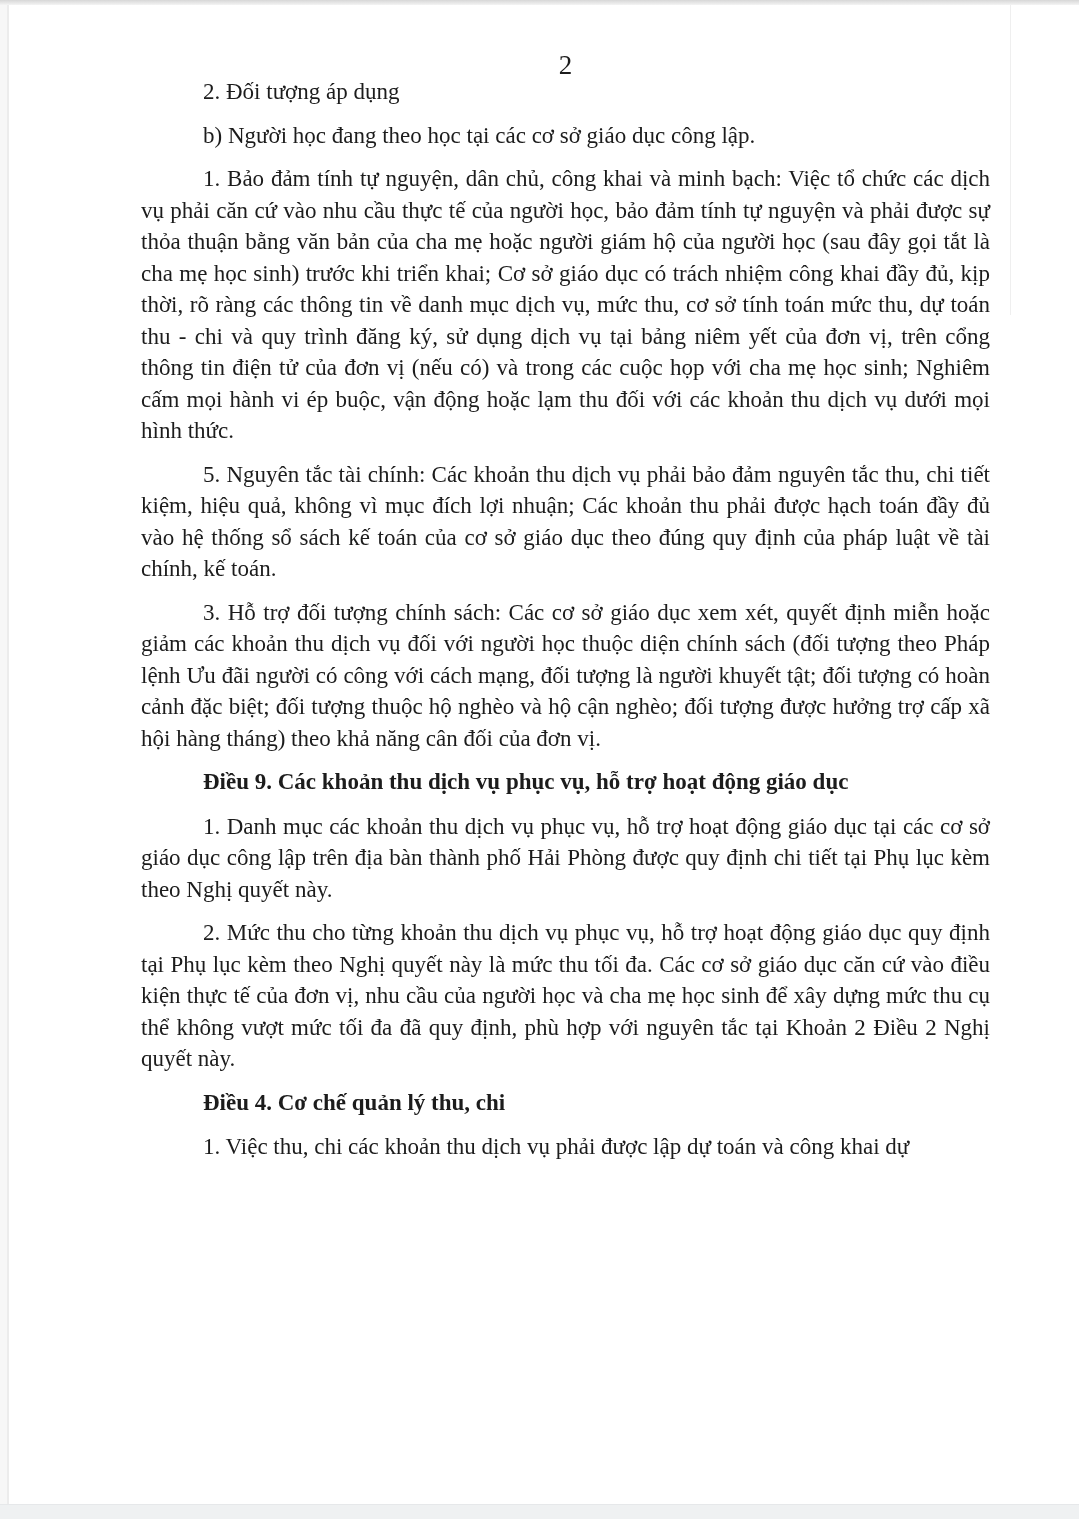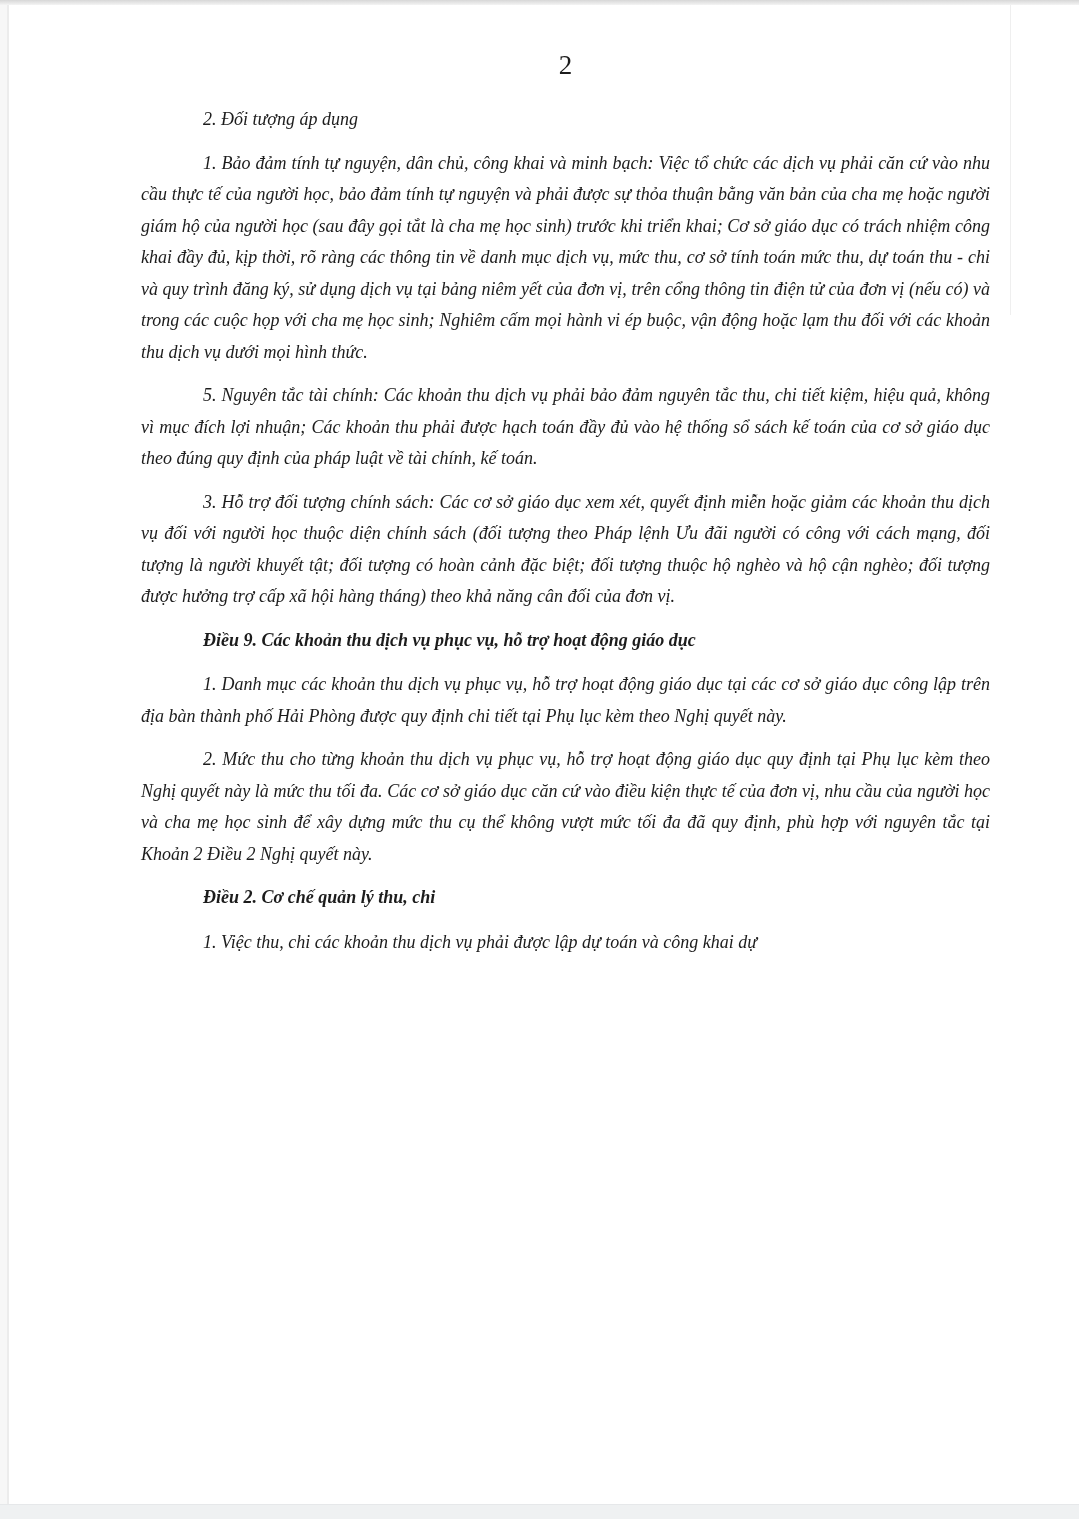--- a/index.html
+++ b/index.html
@@ -44,26 +44,25 @@
     position: absolute;
     top: 50px;
     left: 141px;
     width: 849px;
     text-align: center;
     font-size: 27px;
     line-height: 30px;
   }
   .doc-body {
     position: absolute;
-    top: 104px;
+    top: 76px;
     left: 141px;
     width: 849px;
-    font-size: 18px;
+    font-size: 23px;
     line-height: 31.5px;
-    font-style: italic;
   }
   .doc-body p {
     margin: 0 0 12px 0;
     text-indent: 62px;
     text-align: justify;
   }
   .doc-body p.heading {
     font-weight: bold;
     text-align: left;
     margin-top: 4px;
@@ -77,22 +76,23 @@
   <div class="edge-top"></div>
   <div class="edge-left-band"></div>
   <div class="edge-left"></div>
   <div class="edge-right"></div>
   <div class="edge-bottom"></div>
 
   <div class="page-number">2</div>
 
   <div class="doc-body" id="doc-body">
       <p class="para">2. Đối tượng áp dụng</p>
+      <p class="para">b) Người học đang theo học tại các cơ sở giáo dục công lập.</p>
       <p class="para">1. Bảo đảm tính tự nguyện, dân chủ, công khai và minh bạch: Việc tổ chức các dịch vụ phải căn cứ vào nhu cầu thực tế của người học, bảo đảm tính tự nguyện và phải được sự thỏa thuận bằng văn bản của cha mẹ hoặc người giám hộ của người học (sau đây gọi tắt là cha mẹ học sinh) trước khi triển khai; Cơ sở giáo dục có trách nhiệm công khai đầy đủ, kịp thời, rõ ràng các thông tin về danh mục dịch vụ, mức thu, cơ sở tính toán mức thu, dự toán thu - chi và quy trình đăng ký, sử dụng dịch vụ tại bảng niêm yết của đơn vị, trên cổng thông tin điện tử của đơn vị (nếu có) và trong các cuộc họp với cha mẹ học sinh; Nghiêm cấm mọi hành vi ép buộc, vận động hoặc lạm thu đối với các khoản thu dịch vụ dưới mọi hình thức.</p>
       <p class="para">5. Nguyên tắc tài chính: Các khoản thu dịch vụ phải bảo đảm nguyên tắc thu, chi tiết kiệm, hiệu quả, không vì mục đích lợi nhuận; Các khoản thu phải được hạch toán đầy đủ vào hệ thống sổ sách kế toán của cơ sở giáo dục theo đúng quy định của pháp luật về tài chính, kế toán.</p>
       <p class="para">3. Hỗ trợ đối tượng chính sách: Các cơ sở giáo dục xem xét, quyết định miễn hoặc giảm các khoản thu dịch vụ đối với người học thuộc diện chính sách (đối tượng theo Pháp lệnh Ưu đãi người có công với cách mạng, đối tượng là người khuyết tật; đối tượng có hoàn cảnh đặc biệt; đối tượng thuộc hộ nghèo và hộ cận nghèo; đối tượng được hưởng trợ cấp xã hội hàng tháng) theo khả năng cân đối của đơn vị.</p>
       <p class="heading">Điều 9. Các khoản thu dịch vụ phục vụ, hỗ trợ hoạt động giáo dục</p>
       <p class="para">1. Danh mục các khoản thu dịch vụ phục vụ, hỗ trợ hoạt động giáo dục tại các cơ sở giáo dục công lập trên địa bàn thành phố Hải Phòng được quy định chi tiết tại Phụ lục kèm theo Nghị quyết này.</p>
       <p class="para">2. Mức thu cho từng khoản thu dịch vụ phục vụ, hỗ trợ hoạt động giáo dục quy định tại Phụ lục kèm theo Nghị quyết này là mức thu tối đa. Các cơ sở giáo dục căn cứ vào điều kiện thực tế của đơn vị, nhu cầu của người học và cha mẹ học sinh để xây dựng mức thu cụ thể không vượt mức tối đa đã quy định, phù hợp với nguyên tắc tại Khoản 2 Điều 2 Nghị quyết này.</p>
-      <p class="heading">Điều 2. Cơ chế quản lý thu, chi</p>
+      <p class="heading">Điều 4. Cơ chế quản lý thu, chi</p>
       <p class="para">1. Việc thu, chi các khoản thu dịch vụ phải được lập dự toán và công khai dự</p>
     </div>
 </div>
 
 </body></html>

